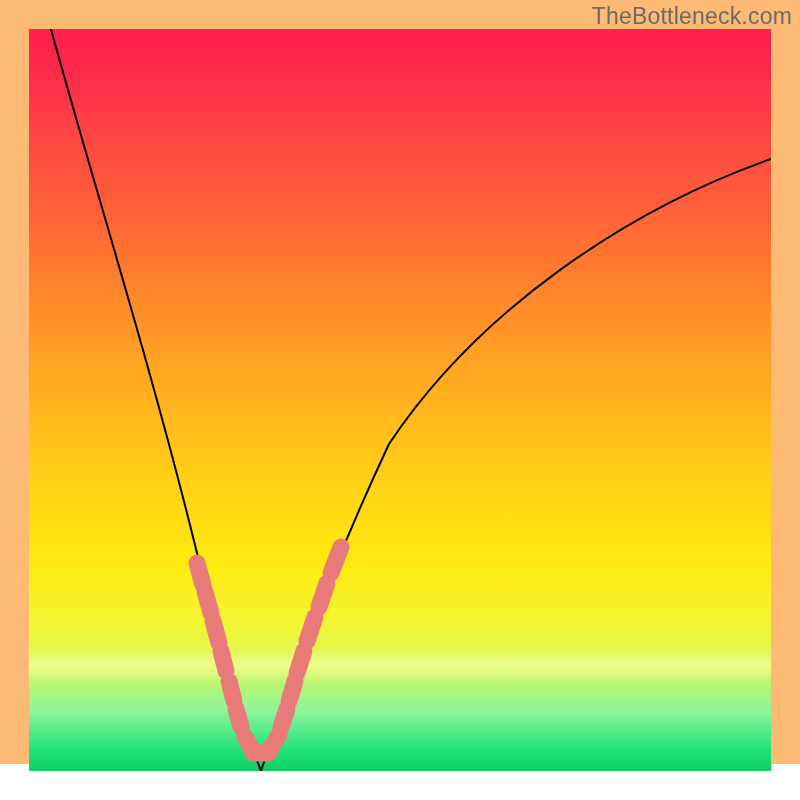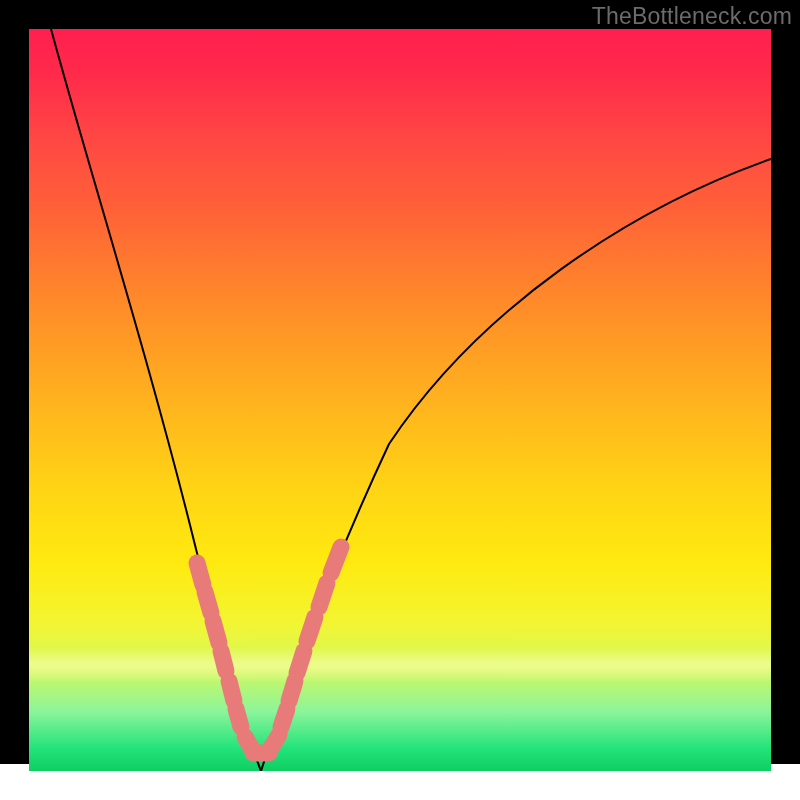--- a/index.html
+++ b/index.html
@@ -6,21 +6,21 @@
     margin: 0;
     padding: 0;
     width: 800px;
     height: 800px;
     overflow: hidden;
     font-family: Arial, Helvetica, sans-serif;
   }
   .frame {
     width: 800px;
     height: 764px;
-    background: #000000;
+    background: #fdba74;
     position: relative;
   }
   .plot {
     position: absolute;
     left: 29px;
     top: 29px;
     width: 742px;
     height: 742px;
     overflow: hidden;
   }

